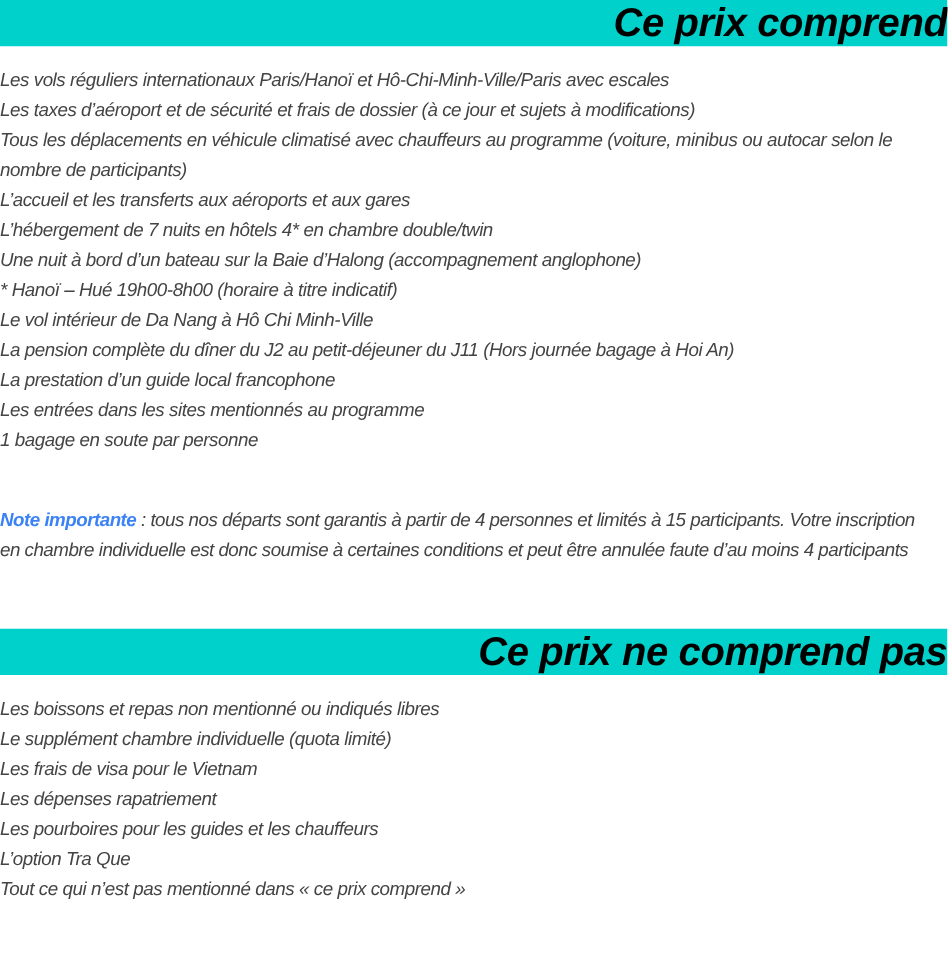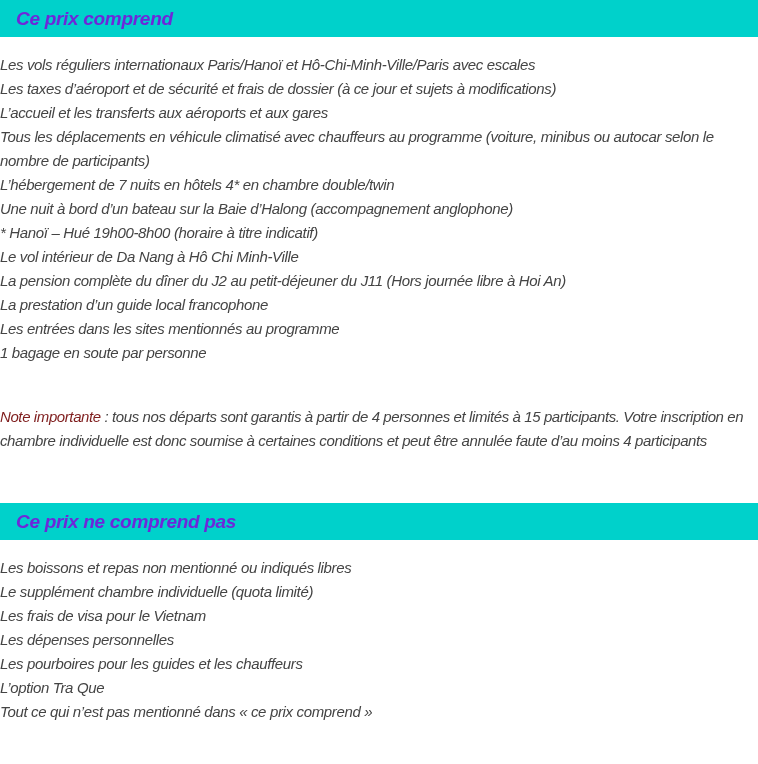--- a/index.html
+++ b/index.html
@@ -1,62 +1,63 @@
 <!DOCTYPE html>
 <html><head>
   <meta charset="utf-8">
   <style>
     html, body { margin: 0; padding: 0; background: #ffffff; }
     body { width: 758px; height: 764px; overflow: hidden; position: relative;
            font-family: "Liberation Sans", "DejaVu Sans", sans-serif; }
     .section-header {
       position: absolute; left: 0; width: 758px; height: 37px;
-      background: #00D1CB; color: #6d28d9;
-      font-style: italic; font-weight: bold; font-size: 19px;
+      background: #00D1CB; color: #000000;
+      font-style: italic; font-weight: bold; font-size: 32px;
       line-height: 37px; padding-left: 16px; box-sizing: border-box;
       letter-spacing: -0.3px;
+      text-align: right;
     }
     .list { position: absolute; left: 0; width: 758px; margin: 0; padding: 0; list-style: none; }
     .list li {
       font-style: italic; font-size: 15px; color: #444444;
       line-height: 24px; letter-spacing: -0.35px; white-space: normal;
       padding-right: 44px;
     }
     .note {
       position: absolute; left: 0; top: 405px; width: 745px;
       font-style: italic; font-size: 15px; color: #444444;
       line-height: 24px; letter-spacing: -0.4px; margin: 0;
     }
-    .note b { font-weight: normal; color: #7f1d1d; }
+    .note b { font-weight: bold; color: #3b82f6; }
   </style>
 </head>
 <body>
 
 <div class="section-header" style="top:0;">Ce prix comprend</div>
 
 <ul class="list" style="top:53px;">
   <li>Les vols réguliers internationaux Paris/Hanoï et Hô-Chi-Minh-Ville/Paris avec escales</li>
   <li>Les taxes d’aéroport et de sécurité et frais de dossier (à ce jour et sujets à modifications)</li>
+  <li>Tous les déplacements en véhicule climatisé avec chauffeurs au programme (voiture, minibus ou autocar selon le nombre de participants)</li>
   <li>L’accueil et les transferts aux aéroports et aux gares</li>
-  <li>Tous les déplacements en véhicule climatisé avec chauffeurs au programme (voiture, minibus ou autocar selon le nombre de participants)</li>
   <li>L’hébergement de 7 nuits en hôtels 4* en chambre double/twin</li>
   <li>Une nuit à bord d’un bateau sur la Baie d’Halong (accompagnement anglophone)</li>
   <li>* Hanoï – Hué 19h00-8h00 (horaire à titre indicatif)</li>
   <li>Le vol intérieur de Da Nang à Hô Chi Minh-Ville</li>
-  <li>La pension complète du dîner du J2 au petit-déjeuner du J11 (Hors journée libre à Hoi An)</li>
+  <li>La pension complète du dîner du J2 au petit-déjeuner du J11 (Hors journée bagage à Hoi An)</li>
   <li>La prestation d’un guide local francophone</li>
   <li>Les entrées dans les sites mentionnés au programme</li>
   <li>1 bagage en soute par personne</li>
 </ul>
 
 <p class="note"><b>Note importante</b><span> : tous nos départs sont garantis à partir de 4 personnes et limités à 15 participants. Votre inscription en chambre individuelle est donc soumise à certaines conditions et peut être annulée faute d’au moins 4 participants</span></p>
 
 <div class="section-header" style="top:503px;">Ce prix ne comprend pas</div>
 
 <ul class="list" style="top:556px;">
   <li>Les boissons et repas non mentionné ou indiqués libres</li>
   <li>Le supplément chambre individuelle (quota limité)</li>
   <li>Les frais de visa pour le Vietnam</li>
-  <li>Les dépenses personnelles</li>
+  <li>Les dépenses rapatriement</li>
   <li>Les pourboires pour les guides et les chauffeurs</li>
   <li>L’option Tra Que</li>
   <li>Tout ce qui n’est pas mentionné dans « ce prix comprend »</li>
 </ul>
 
 </body></html>

